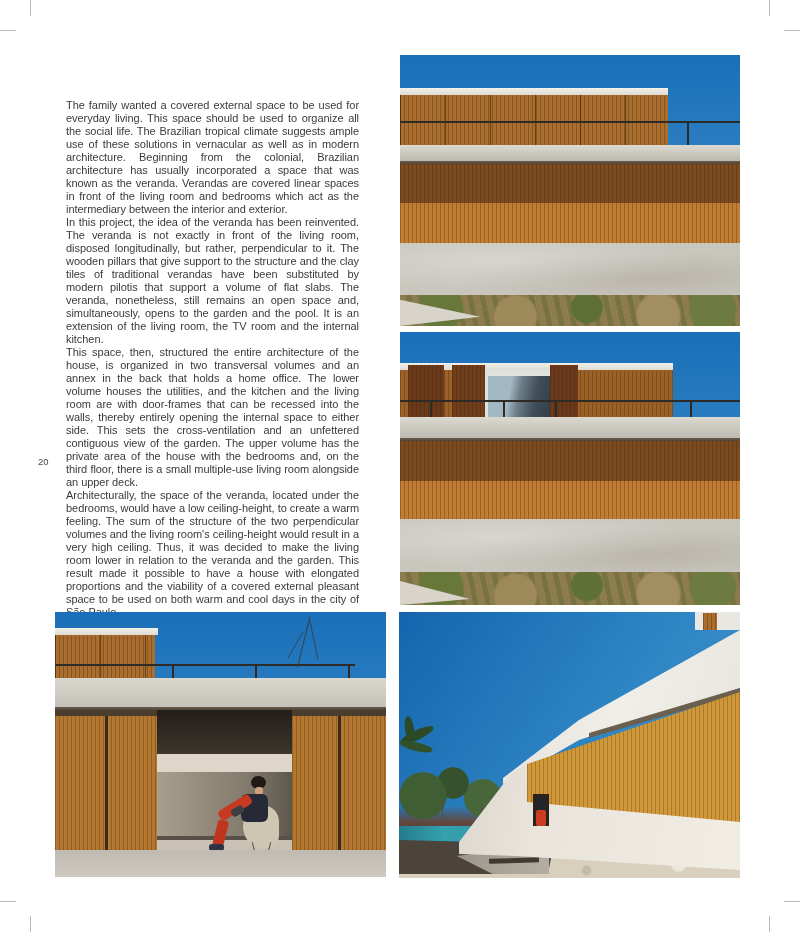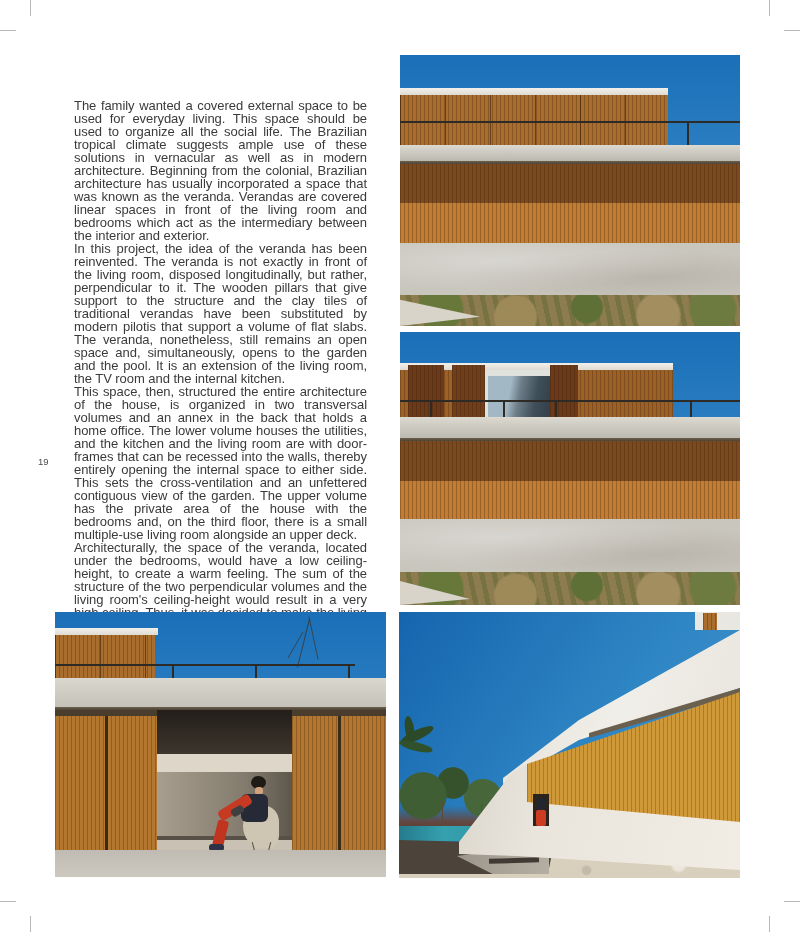--- a/index.html
+++ b/index.html
@@ -9,22 +9,22 @@
   }
   .sheet{position:absolute;inset:0;background:#fff;}
 
   
   .crop{position:absolute;background:#b8b8b8;}
   .crop.v{width:1px;height:16px;}
   .crop.h{width:16px;height:1px;}
 
   
   .text-col{
-    position:absolute;left:74px;top:99px;width:293px;
-    font-size:13px;line-height:13px;color:#3a3a3a;text-align:justify;
+    position:absolute;left:66px;top:99px;width:293px;
+    font-size:11px;line-height:13px;color:#3a3a3a;text-align:justify;
     letter-spacing:-0.05px;
   }
   .text-col p{margin:0;}
   .page-num{
     position:absolute;left:38px;top:456px;font-size:9.5px;color:#4a4a4a;
   }
 
   
   .photo{position:absolute;overflow:hidden;background:linear-gradient(#1a6fb8,#3c8cc8 70%,#559bd0);}
   .ph1{left:400px;top:55px;width:340px;height:271px;}
@@ -60,21 +60,21 @@
 
   <div class="crop v" style="left:30px;top:0;"></div>
   <div class="crop h" style="left:0;top:30px;"></div>
   <div class="crop v" style="left:769px;top:0;"></div>
   <div class="crop h" style="left:784px;top:30px;"></div>
   <div class="crop h" style="left:0;top:901px;"></div>
   <div class="crop v" style="left:30px;top:916px;"></div>
   <div class="crop h" style="left:784px;top:901px;"></div>
   <div class="crop v" style="left:769px;top:916px;"></div>
 
-  <div class="page-num">19</div>
+  <div class="page-num">20</div>
 
   <div class="text-col">
     <p>The family wanted a covered external space to be used for everyday living. This space should be used to organize all the social life. The Brazilian tropical climate suggests ample use of these solutions in vernacular as well as in modern architecture.  Beginning from the colonial, Brazilian architecture has usually incorporated a space that was known as the veranda. Verandas are covered linear spaces in front of the living room and bedrooms which act as the intermediary between the interior and exterior.</p>
     <p>In this project, the idea of the veranda has been reinvented. The veranda is not exactly in front of the living room, disposed longitudinally, but rather, perpendicular to it. The wooden pillars that give support to the structure and the clay tiles of traditional verandas have been substituted by modern pilotis that support a volume of flat slabs. The veranda, nonetheless, still remains an open space and, simultaneously, opens to the garden and the pool. It is an extension of the living room, the TV room and the internal kitchen.</p>
     <p>This space, then, structured the entire architecture of the house, is organized in two transversal volumes and an annex in the back that holds a home office. The lower volume houses the utilities, and the kitchen and the living room are with door-frames that can be recessed into the walls,  thereby entirely opening the internal space to either side. This sets the cross-ventilation and an unfettered contiguous view of the garden. The upper volume has the private area of the house with the bedrooms and, on the third floor, there is a small multiple-use living room alongside an upper deck.</p>
     <p>Architecturally, the space of the veranda, located under the bedrooms, would have a low ceiling-height, to create a warm feeling. The sum of the structure of the two perpendicular volumes and the living room's ceiling-height would result in a very high ceiling. Thus, it was decided to make the living room lower in relation to the veranda and the garden. This result made it possible to have a house with elongated proportions and the viability of a covered external pleasant space to be used on both warm and cool days in the city of São Paulo.</p>
   </div>
 
   <div class="photo ph1" aria-label="Elevation of house: two horizontal wooden slatted bands over a concrete wall beneath blue sky, green roof meadow in foreground">
     <div class="layer slab" style="left:0;top:33px;width:268px;height:7px;"></div>

